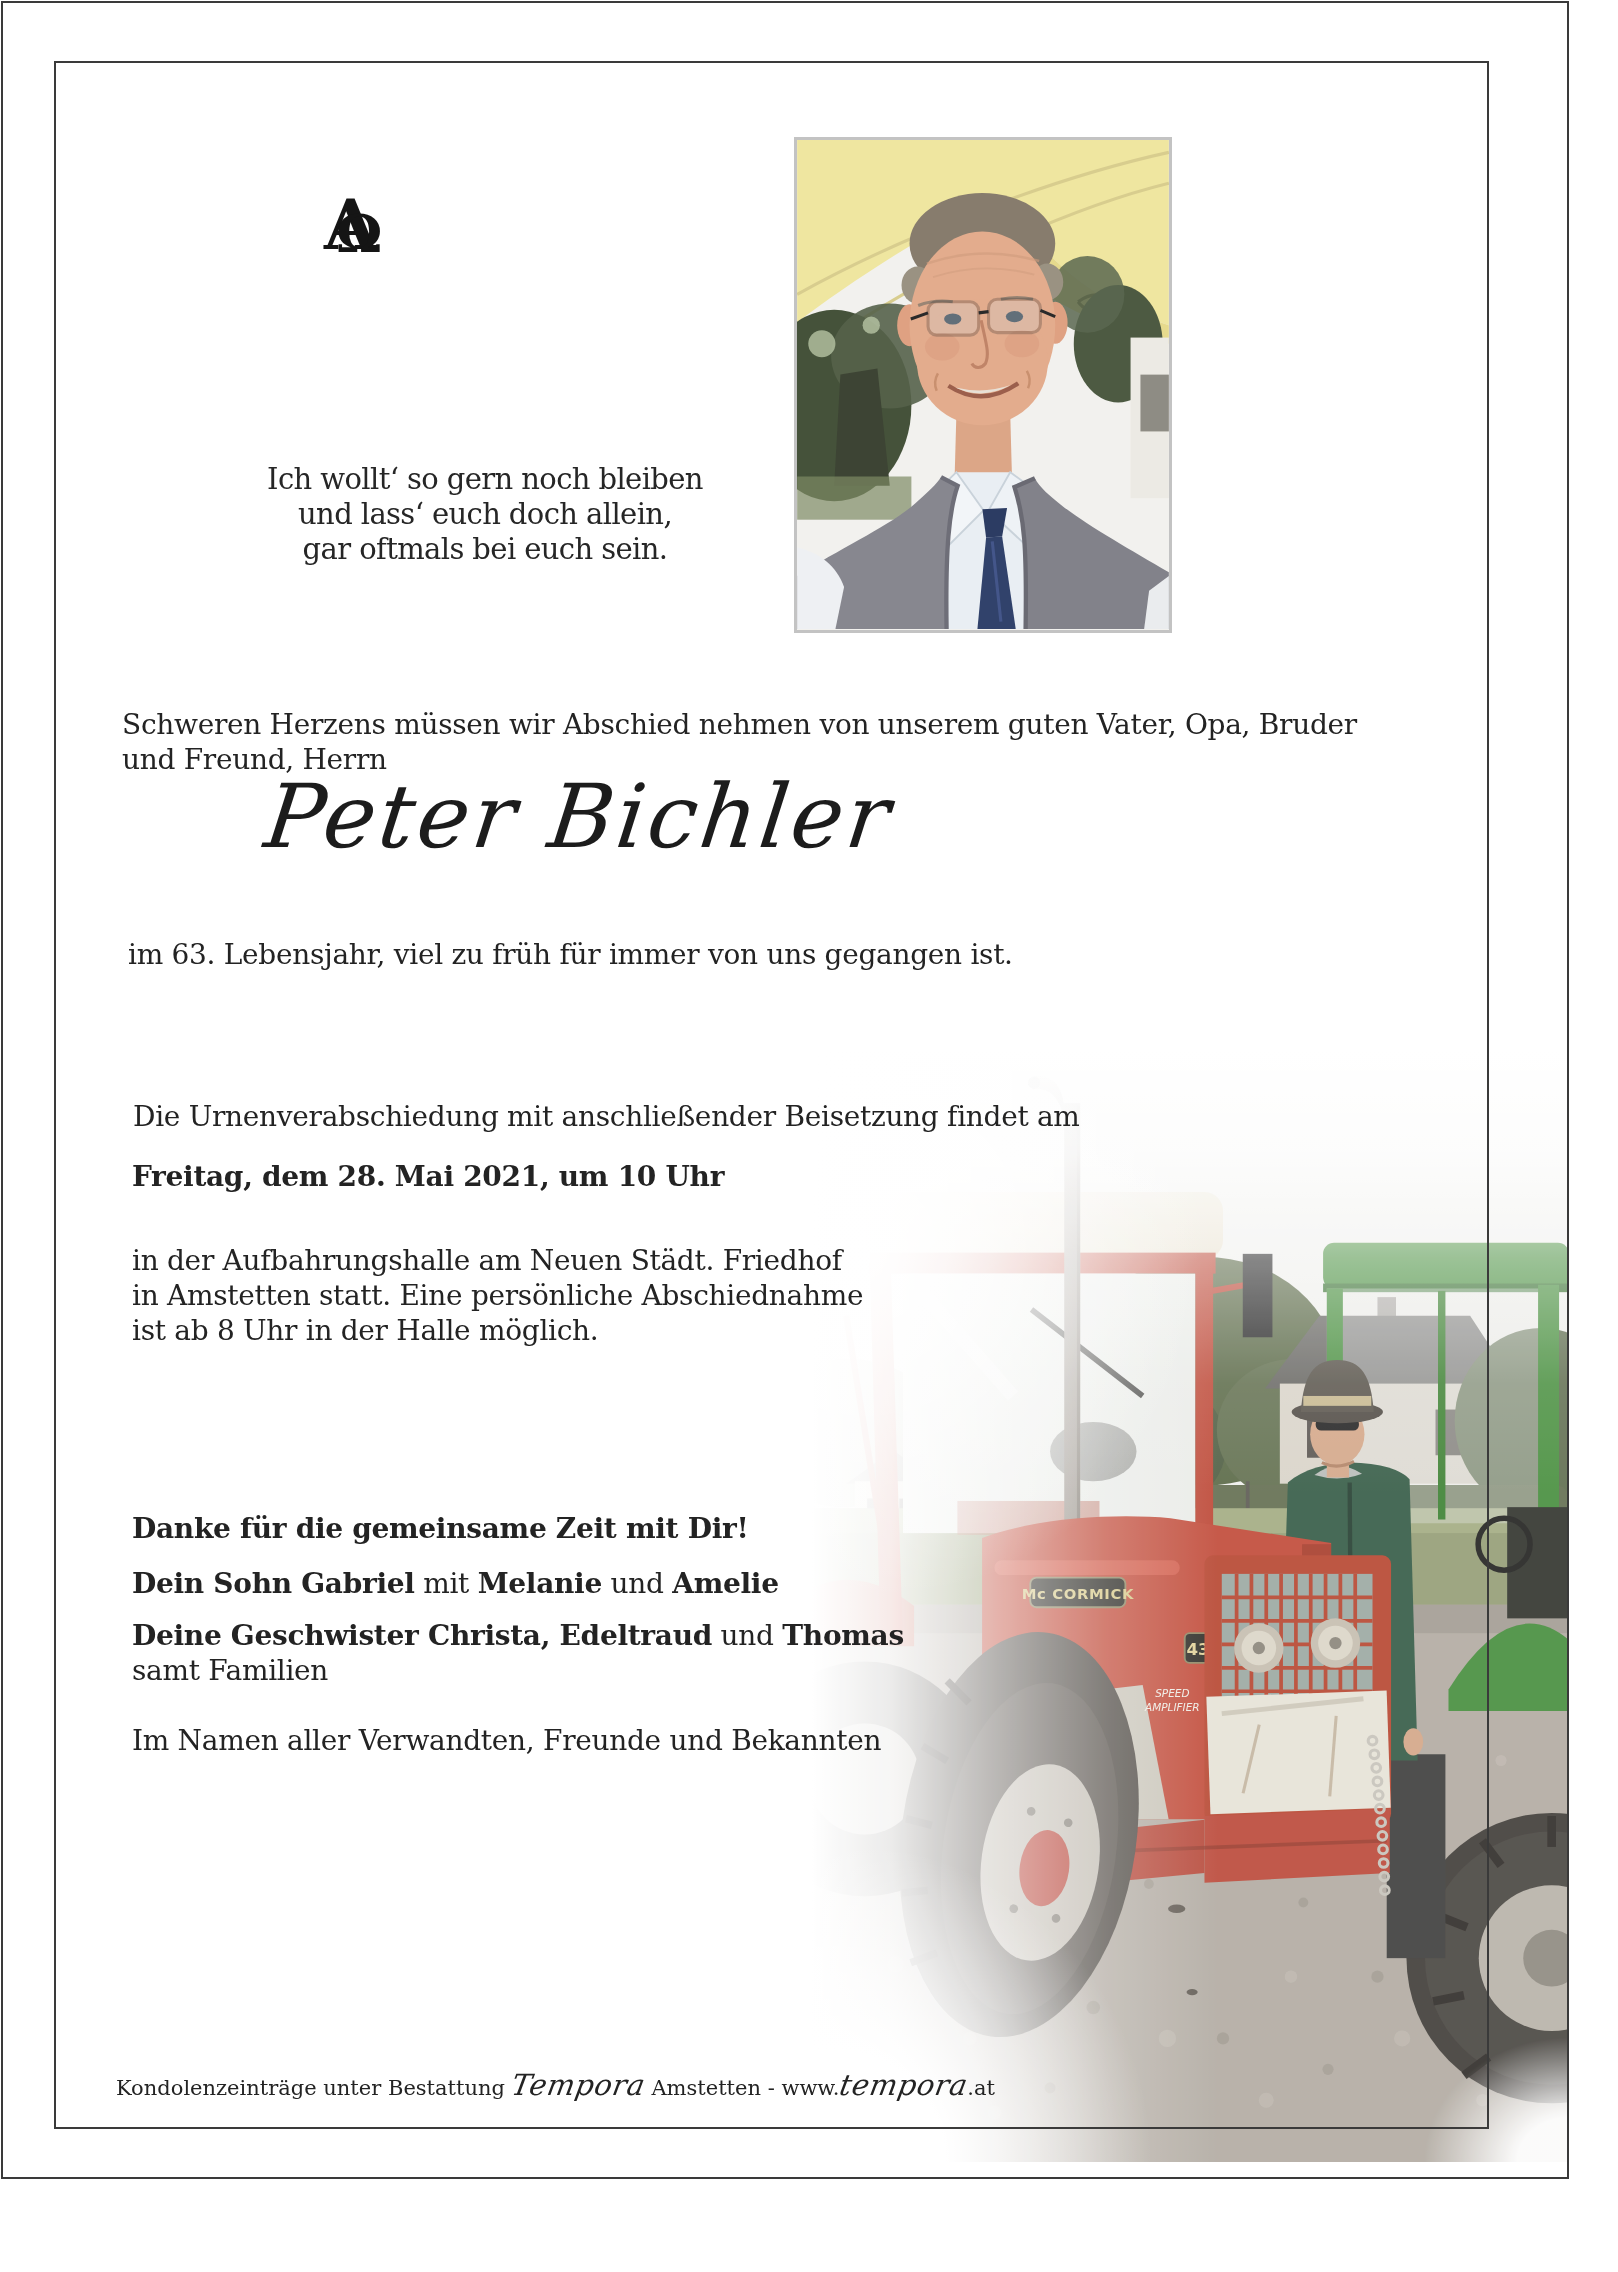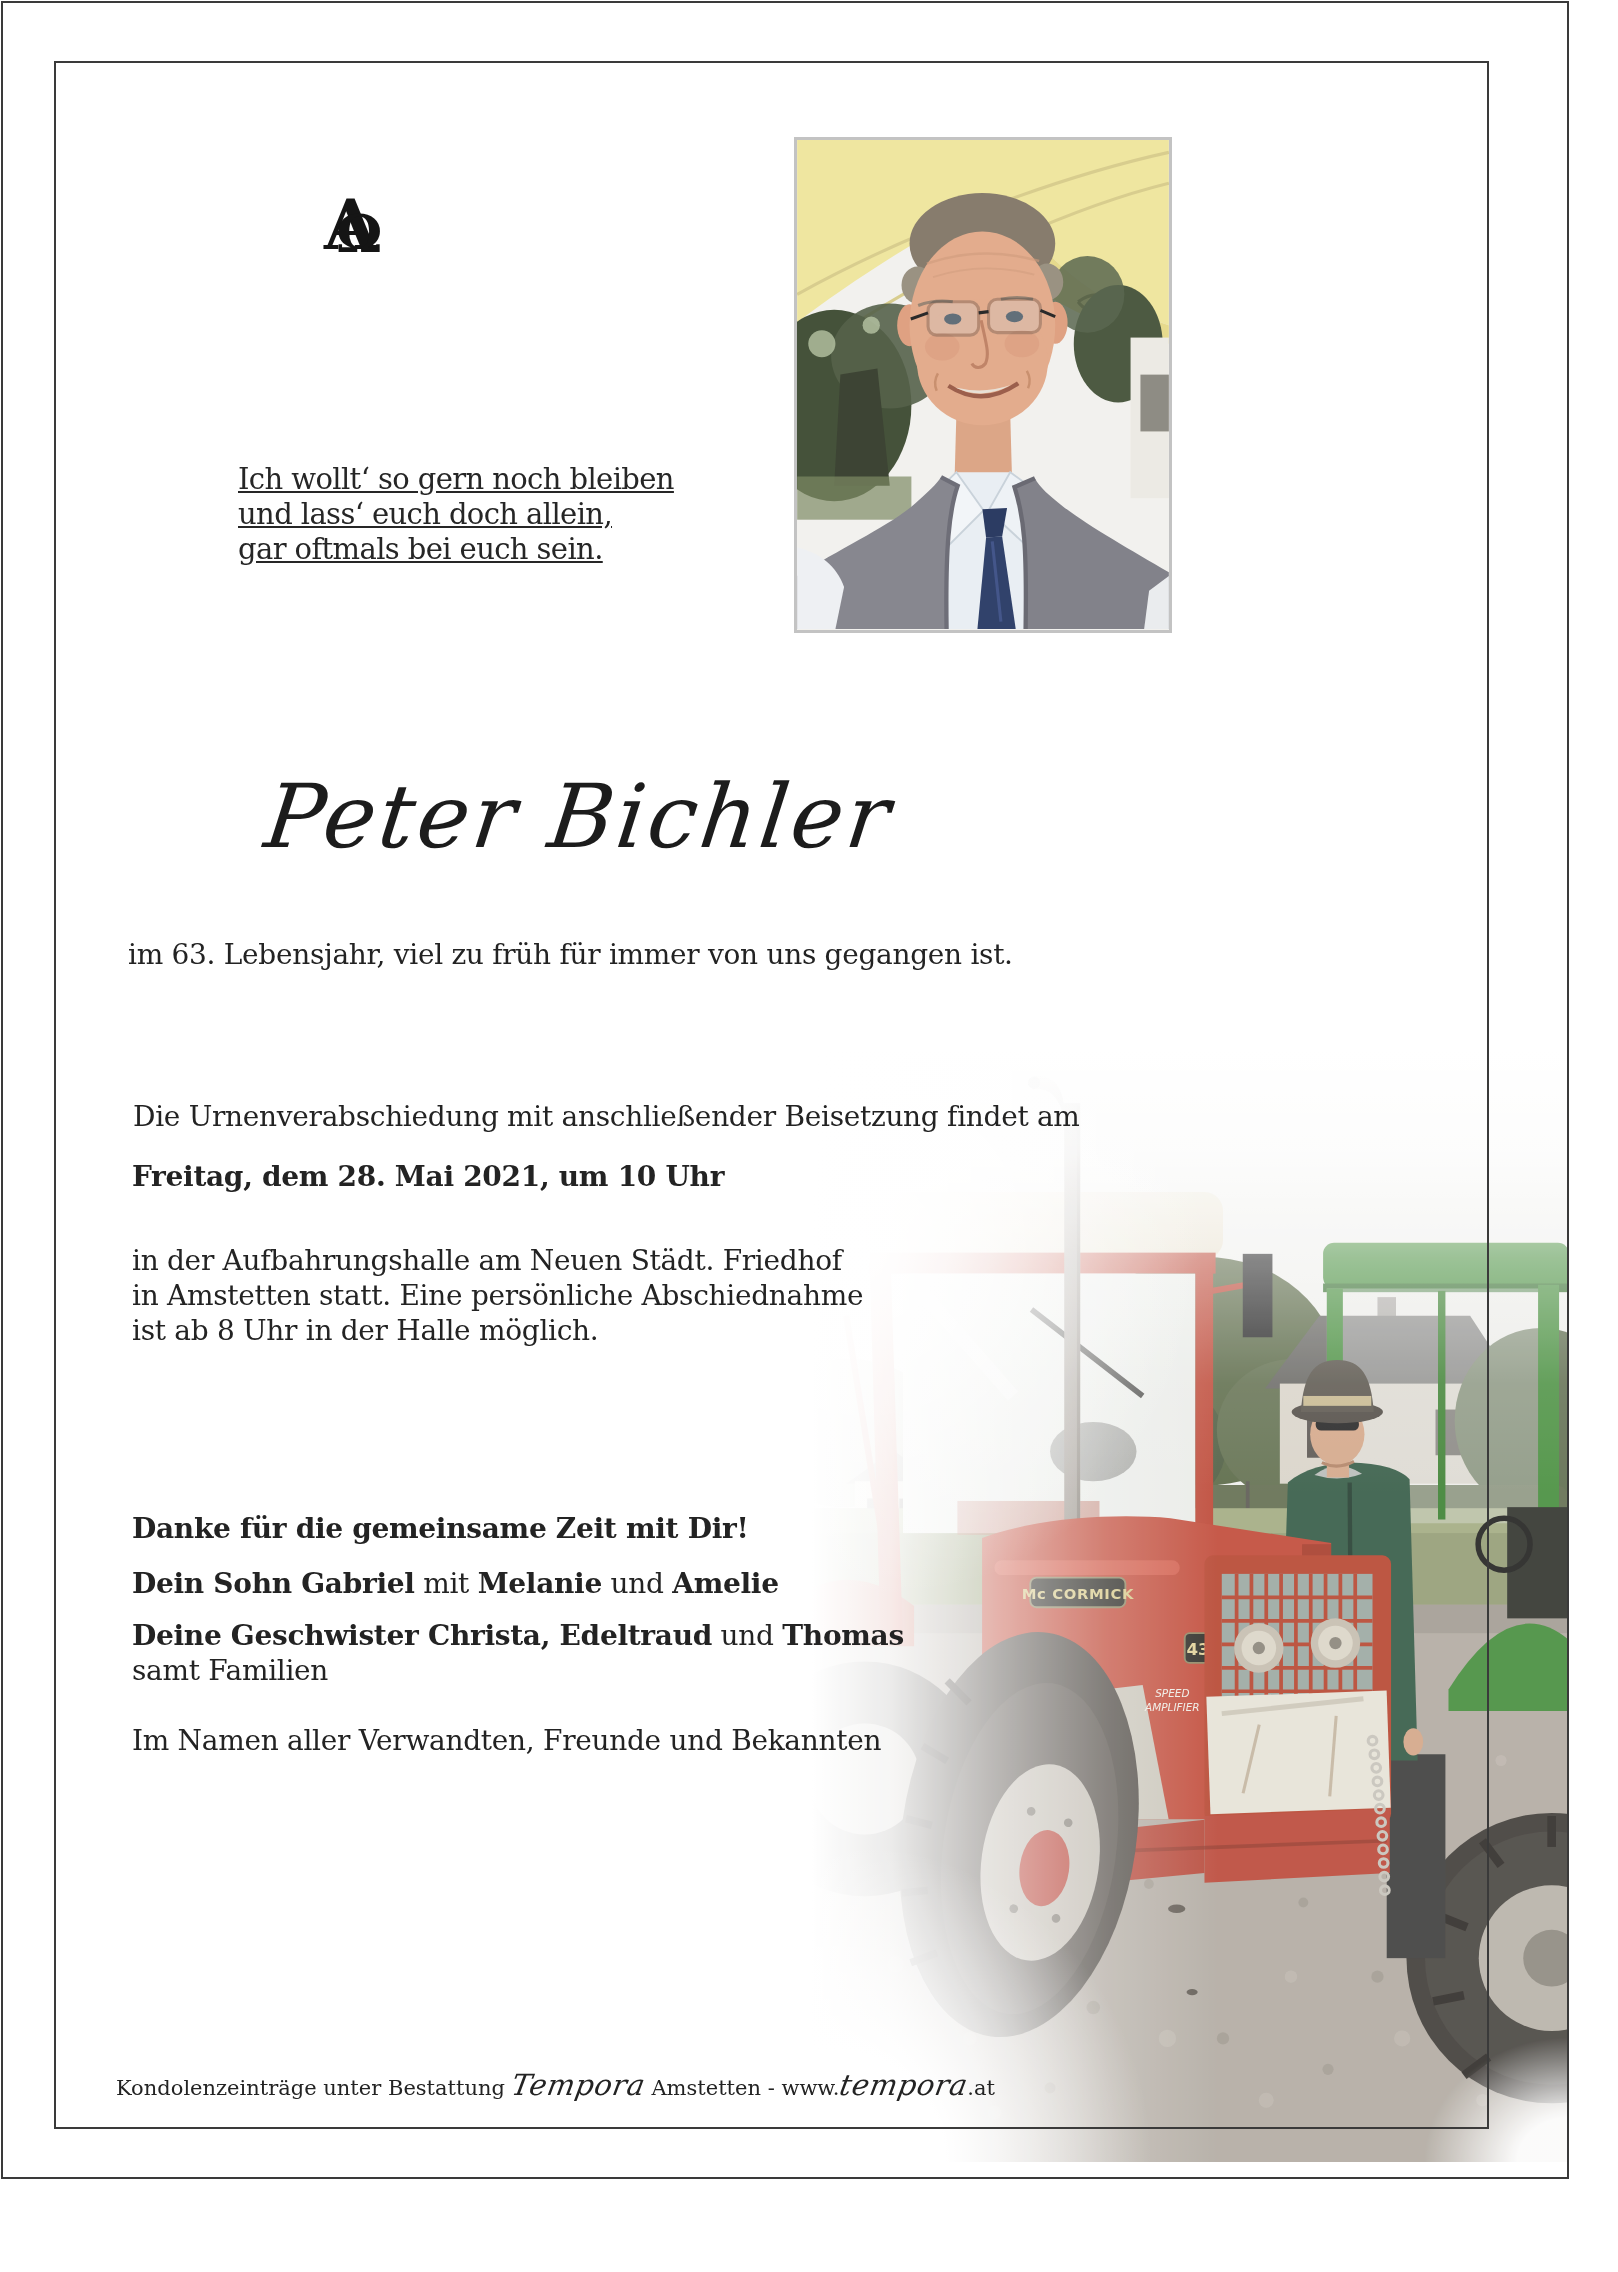--- a/index.html
+++ b/index.html
@@ -7,22 +7,22 @@
         font-family:"DejaVu Serif","Liberation Serif",serif;overflow:hidden;}
   
   .outer-frame{position:absolute;left:1.2px;top:1.2px;width:1568px;height:2178px;
         border:2.5px solid #3a3a3a;box-sizing:border-box;z-index:30;pointer-events:none;}
   .inner-frame{position:absolute;left:54px;top:61px;width:1435px;height:2068px;
         border:2.5px solid #3a3a3a;box-sizing:border-box;z-index:30;pointer-events:none;}
   
   .t{position:absolute;color:#232323;font-size:28px;line-height:35px;
      letter-spacing:-0.3px;white-space:nowrap;z-index:40;}
   .b{font-weight:bold;}
-  .poem{position:absolute;left:238px;top:462px;width:494px;text-align:left;
-        font-size:29px;line-height:35px;letter-spacing:-0.6px;color:#262626;z-index:40;text-decoration:underline;}
+  .poem{position:absolute;left:238px;top:462px;width:494px;text-align:center;
+        font-size:29px;line-height:35px;letter-spacing:-0.6px;color:#262626;z-index:40;}
   .alpha{position:absolute;left:324px;top:190px;font-size:69px;line-height:1;
          font-weight:bold;color:#151515;z-index:40;}
   .omega{position:absolute;left:336px;top:208px;font-size:52px;line-height:1;
          font-weight:bold;color:#151515;z-index:41;}
   .name{position:absolute;left:266px;top:765px;font-size:88px;font-style:italic;
         letter-spacing:3.1px;color:#1c1c1c;transform:skewX(-7deg);z-index:40;}
   .script{display:inline-block;font-style:italic;font-size:29px;
           transform:skewX(-10deg);letter-spacing:0.6px;}
   .cond{position:absolute;left:116px;top:2066px;font-size:21px;line-height:38px;
         letter-spacing:0;color:#232323;white-space:nowrap;z-index:40;}
@@ -348,20 +348,24 @@
 
   <div class="alpha">Α</div>
   <div class="omega">Ω</div>
 
   <div class="poem">
     <div>Ich wollt‘ so gern noch bleiben</div>
     <div>und lass‘ euch doch allein,</div>
     <div>gar oftmals bei euch sein.</div>
   </div>
 
+  <div class="t" style="left:122px;top:707px;">
+    <div>Schweren Herzens müssen wir Abschied nehmen von unserem guten Vater, Opa, Bruder</div>
+    <div>und Freund, Herrn</div>
+  </div>
 
   <div class="name">Peter Bichler</div>
 
   <div class="t" style="left:128px;top:937px;">
     <div>im 63. Lebensjahr, viel zu früh für immer von uns gegangen ist.</div>
   </div>
 
   <div class="t" style="left:133px;top:1099px;">Die Urnenverabschiedung mit anschließender Beisetzung findet am</div>
   <div class="t b" style="left:132px;top:1159px;">Freitag, dem 28. Mai 2021, um 10 Uhr</div>
   <div class="t" style="left:132px;top:1220px;margin-top:23px;">

